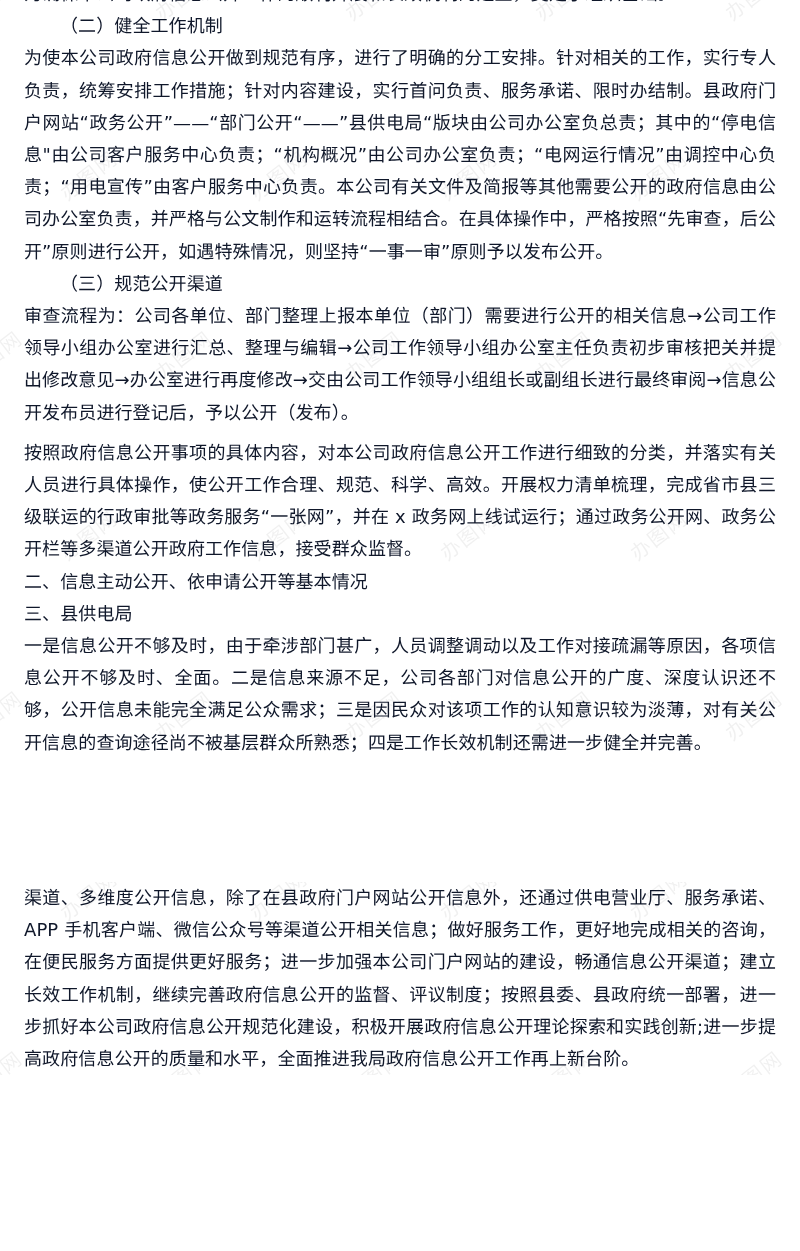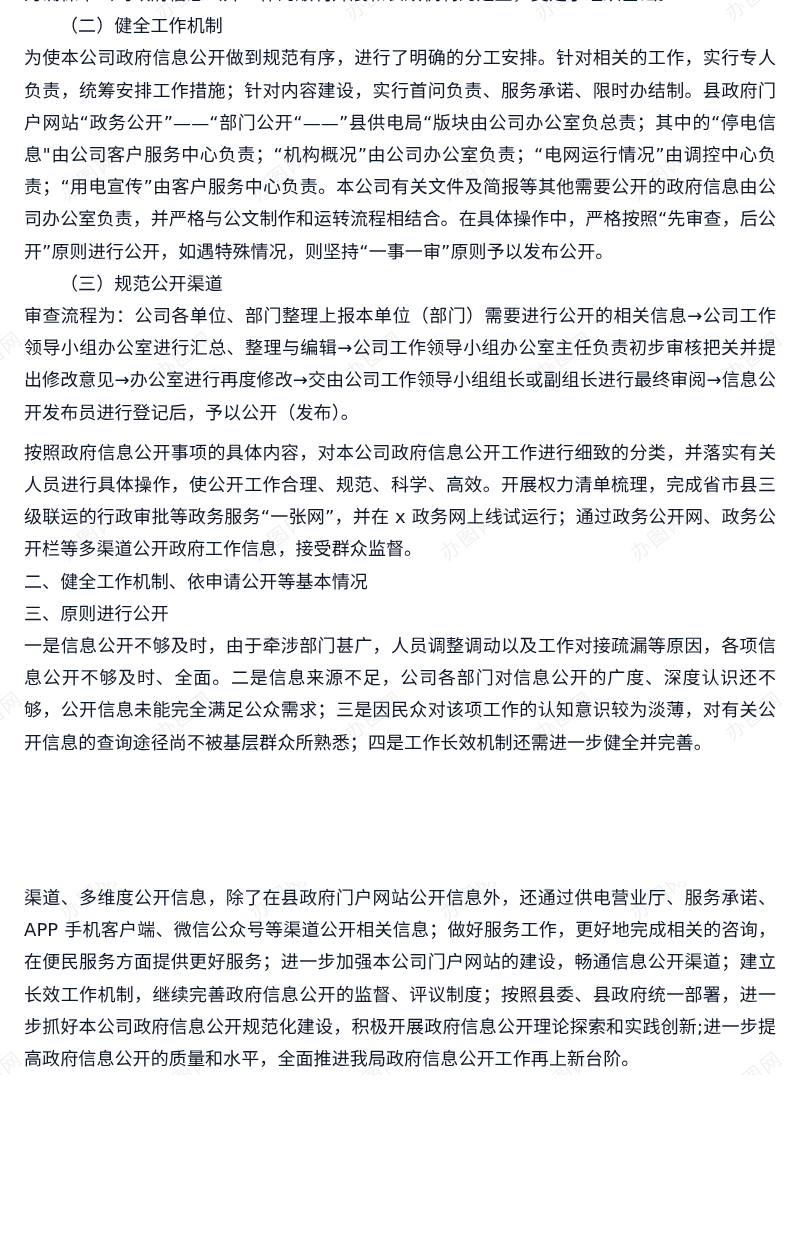--- a/index.html
+++ b/index.html
@@ -145,24 +145,24 @@
       <p class="para heading indent" style="text-align-last: left;">（二）健全工作机制</p>
 
       <p class="para" style="text-align-last: left;">为使本公司政府信息公开做到规范有序，进行了明确的分工安排。针对相关的工作，实行专人负责，统筹安排工作措施；针对内容建设，实行首问负责、服务承诺、限时办结制。县政府门户网站“政务公开”——“部门公开“——”县供电局“版块由公司办公室负总责；其中的“停电信息"由公司客户服务中心负责；“机构概况”由公司办公室负责；“电网运行情况”由调控中心负责；“用电宣传”由客户服务中心负责。本公司有关文件及简报等其他需要公开的政府信息由公司办公室负责，并严格与公文制作和运转流程相结合。在具体操作中，严格按照“先审查，后公开”原则进行公开，如遇特殊情况，则坚持“一事一审”原则予以发布公开。</p>
 
       <p class="para heading indent" style="text-align-last: left;">（三）规范公开渠道</p>
 
       <p class="para" style="text-align-last: left;">审查流程为：公司各单位、部门整理上报本单位（部门）需要进行公开的相关信息→公司工作领导小组办公室进行汇总、整理与编辑→公司工作领导小组办公室主任负责初步审核把关并提出修改意见→办公室进行再度修改→交由公司工作领导小组组长或副组长进行最终审阅→信息公开发布员进行登记后，予以公开（发布）。</p>
 
       <p class="para" style="text-align-last: left; margin-top: 8px;">按照政府信息公开事项的具体内容，对本公司政府信息公开工作进行细致的分类，并落实有关人员进行具体操作，使公开工作合理、规范、科学、高效。开展权力清单梳理，完成省市县三级联运的行政审批等政务服务“一张网”，并在 x 政务网上线试运行；通过政务公开网、政务公开栏等多渠道公开政府工作信息，接受群众监督。</p>
 
-      <p class="para heading" style="text-align-last: left;">二、健全工作机制、依申请公开等基本情况</p>
+      <p class="para heading" style="text-align-last: left;">二、信息主动公开、依申请公开等基本情况</p>
 
 
-      <p class="para heading" style="text-align-last: left;">三、原则进行公开</p>
+      <p class="para heading" style="text-align-last: left;">三、县供电局</p>
 
       <p class="para" style="text-align-last: left;">一是信息公开不够及时，由于牵涉部门甚广，人员调整调动以及工作对接疏漏等原因，各项信息公开不够及时、全面。二是信息来源不足，公司各部门对信息公开的广度、深度认识还不够，公开信息未能完全满足公众需求；三是因民众对该项工作的认知意识较为淡薄，对有关公开信息的查询途径尚不被基层群众所熟悉；四是工作长效机制还需进一步健全并完善。</p>
 
     </div>
   </div>
 
   <div class="page-gap"></div>
 
   <div class="page-block page-two">
     <p class="para" style="text-align-last: left;">渠道、多维度公开信息，除了在县政府门户网站公开信息外，还通过供电营业厅、服务承诺、APP 手机客户端、微信公众号等渠道公开相关信息；做好服务工作，更好地完成相关的咨询，在便民服务方面提供更好服务；进一步加强本公司门户网站的建设，畅通信息公开渠道；建立长效工作机制，继续完善政府信息公开的监督、评议制度；按照县委、县政府统一部署，进一步抓好本公司政府信息公开规范化建设，积极开展政府信息公开理论探索和实践创新;进一步提高政府信息公开的质量和水平，全面推进我局政府信息公开工作再上新台阶。</p>

